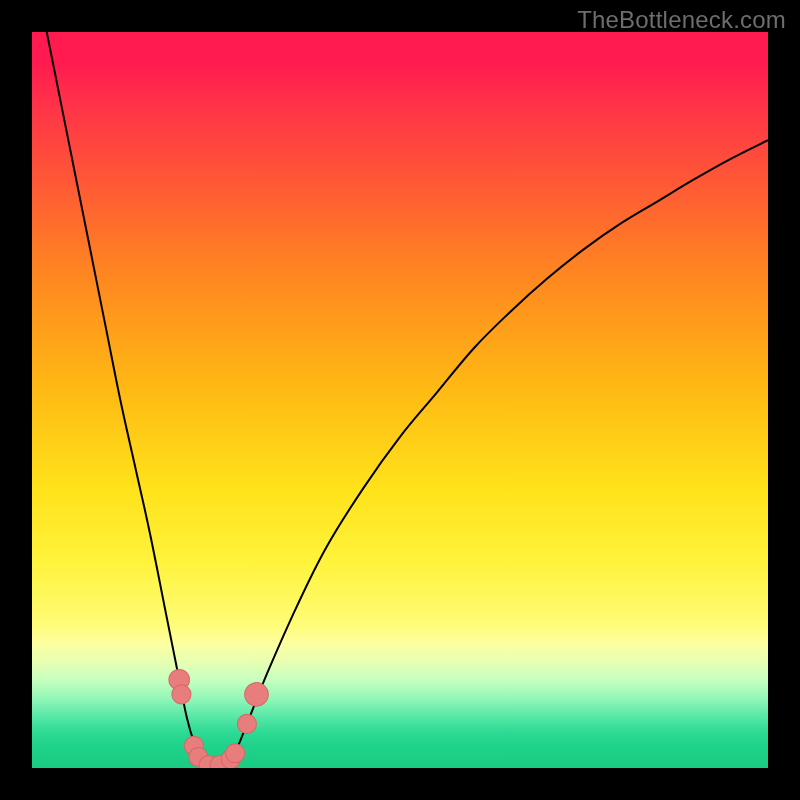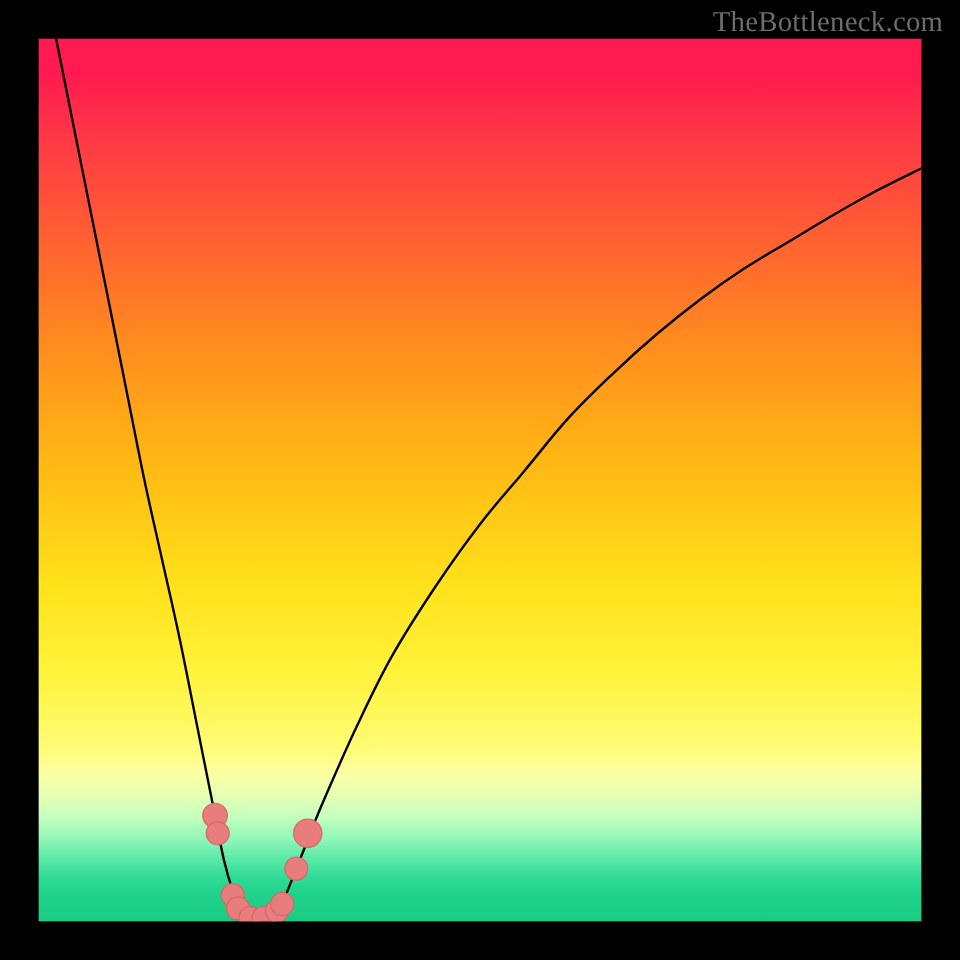--- a/index.html
+++ b/index.html
@@ -59,21 +59,20 @@
   }
   .watermark {
     position: absolute;
     top: 6px;
     right: 14px;
     color: #6d6d6d;
     font-size: 24px;
     font-weight: 500;
     letter-spacing: 0.2px;
     user-select: none;
-    font-family: Liberation Serif, serif;
   }
 </style>
 </head>
 <body>
 
 <div class="frame">
   <div class="plot-area">
     <div class="gradient"></div>
     <svg class="plot-svg" viewBox="0 0 100 100" preserveAspectRatio="none">
       <path id="curve-path" fill="none" stroke="#000000" stroke-width="0.272" d="M 0.000 -10.000 C 0.360 -8.200, 1.280 -3.600, 2.000 0.000 C 2.720 3.600, 3.280 6.400, 4.000 10.000 C 4.720 13.600, 5.280 16.400, 6.000 20.000 C 6.720 23.600, 7.280 26.400, 8.000 30.000 C 8.720 33.600, 9.280 36.400, 10.000 40.000 C 10.720 43.600, 11.280 46.580, 12.000 50.000 C 12.720 53.420, 13.280 55.760, 14.000 59.000 C 14.720 62.240, 15.280 64.580, 16.000 68.000 C 16.720 71.420, 17.460 75.300, 18.000 78.000 C 18.540 80.700, 18.640 81.200, 19.000 83.000 C 19.360 84.800, 19.640 86.200, 20.000 88.000 C 20.360 89.800, 20.640 91.470, 21.000 93.000 C 21.360 94.530, 21.640 95.456, 22.000 96.500 C 22.360 97.544, 22.640 98.206, 23.000 98.800 C 23.360 99.394, 23.640 99.602, 24.000 99.800 C 24.360 99.998, 24.640 99.900, 25.000 99.900 C 25.360 99.900, 25.640 99.962, 26.000 99.800 C 26.360 99.638, 26.640 99.504, 27.000 99.000 C 27.360 98.496, 27.460 98.260, 28.000 97.000 C 28.540 95.740, 29.280 93.800, 30.000 92.000 C 30.720 90.200, 30.920 89.520, 32.000 87.000 C 33.080 84.480, 34.560 81.060, 36.000 78.000 C 37.440 74.940, 38.380 72.880, 40.000 70.000 C 41.620 67.120, 43.200 64.700, 45.000 62.000 C 46.800 59.300, 48.200 57.340, 50.000 55.000 C 51.800 52.660, 53.200 51.160, 55.000 49.000 C 56.800 46.840, 58.200 44.980, 60.000 43.000 C 61.800 41.020, 63.200 39.710, 65.000 38.000 C 66.800 36.290, 68.200 35.030, 70.000 33.500 C 71.800 31.970, 73.200 30.850, 75.000 29.500 C 76.800 28.150, 78.200 27.170, 80.000 26.000 C 81.800 24.830, 83.200 24.080, 85.000 23.000 C 86.800 21.920, 88.200 21.044, 90.000 20.000 C 91.800 18.956, 93.200 18.154, 95.000 17.200 C 96.800 16.246, 99.100 15.150, 100.000 14.700"></path>

